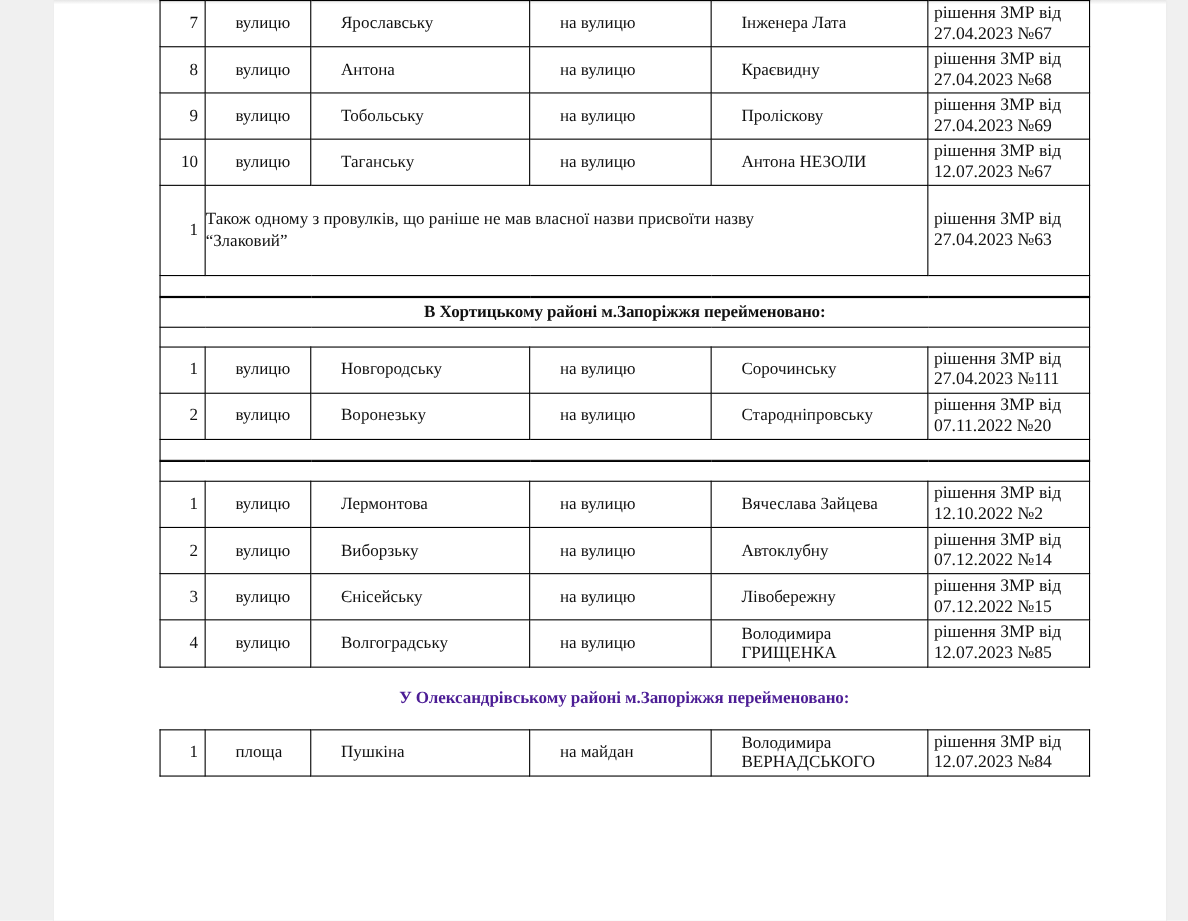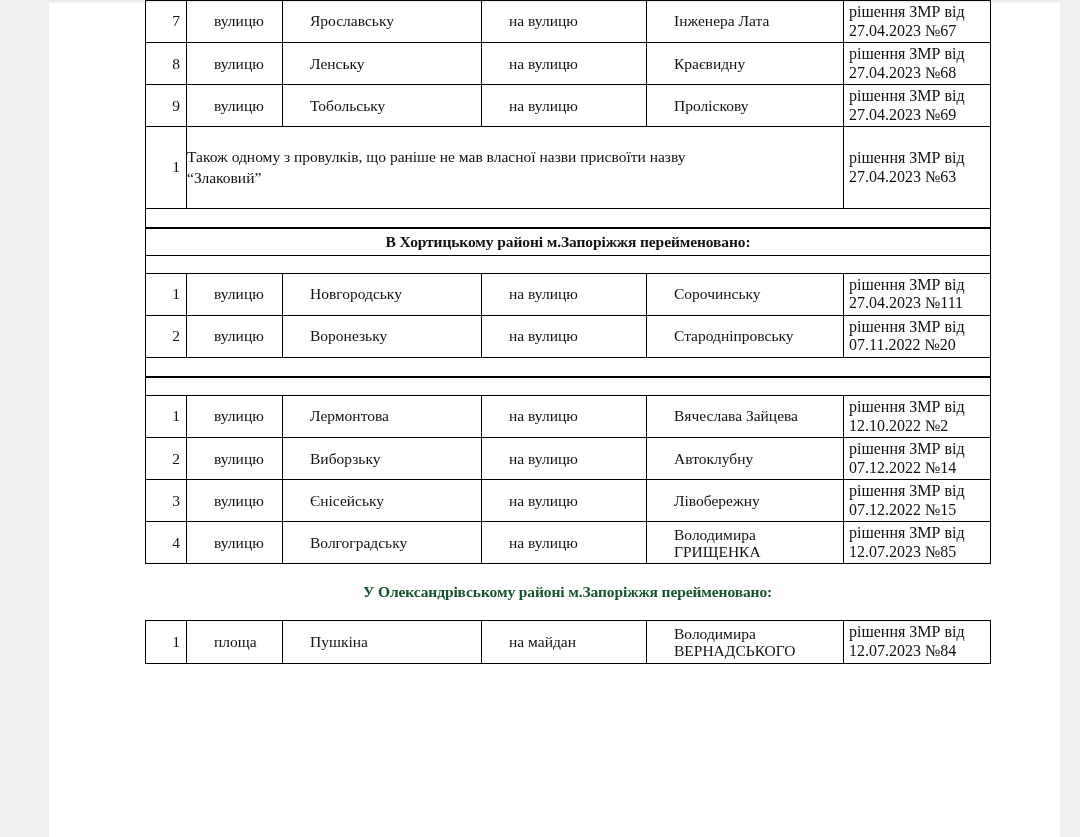--- a/index.html
+++ b/index.html
@@ -104,21 +104,21 @@
     margin-top: 27px;
   }
 
   
   .standalone-heading {
     text-align: center;
     font-weight: bold;
     font-size: 15.5px;
     padding: 0;
     letter-spacing: -0.1px;
-    color: #14532d;
+    color: #4c1d95;
   }
   .heading-block { height: 56px; display: flex; align-items: center; justify-content: center; }
 </style>
 </head>
 <body>
 
 <div class="page">
   <div class="page-top-edge"></div>
 
   <div class="doc-body">
@@ -157,21 +157,21 @@
             </td>
         </tr>
         <tr class="data-row">
           <td>
               <span class="cell-pad-num">8</span>
             </td>
           <td>
               <span class="cell-pad">вулицю</span>
             </td>
           <td>
-              <span class="cell-pad">Ленську</span>
+              <span class="cell-pad">Антона</span>
             </td>
           <td>
               <span class="cell-pad">на вулицю</span>
             </td>
           <td>
               <span class="cell-pad">Краєвидну</span>
             </td>
           <td>
               <span class="cell-dec">
                 <span class="dec-l1">рішення ЗМР від</span>
@@ -192,20 +192,43 @@
           <td>
               <span class="cell-pad">на вулицю</span>
             </td>
           <td>
               <span class="cell-pad">Проліскову</span>
             </td>
           <td>
               <span class="cell-dec">
                 <span class="dec-l1">рішення ЗМР від</span>
                 <span class="dec-l2">27.04.2023 №69</span>
+              </span>
+            </td>
+        </tr>
+        <tr class="data-row">
+          <td>
+              <span class="cell-pad-num">10</span>
+            </td>
+          <td>
+              <span class="cell-pad">вулицю</span>
+            </td>
+          <td>
+              <span class="cell-pad">Таганську</span>
+            </td>
+          <td>
+              <span class="cell-pad">на вулицю</span>
+            </td>
+          <td>
+              <span class="cell-pad">Антона НЕЗОЛИ</span>
+            </td>
+          <td>
+              <span class="cell-dec">
+                <span class="dec-l1">рішення ЗМР від</span>
+                <span class="dec-l2">12.07.2023 №67</span>
               </span>
             </td>
         </tr>
         <tr class="data-row">
           <td>
               <span class="cell-pad-num">1</span>
             </td>
           <td colspan="4">
             <span class="note-cell">
               <span class="l1">Також одному з провулків, що раніше не мав власної назви присвоїти назву</span>

